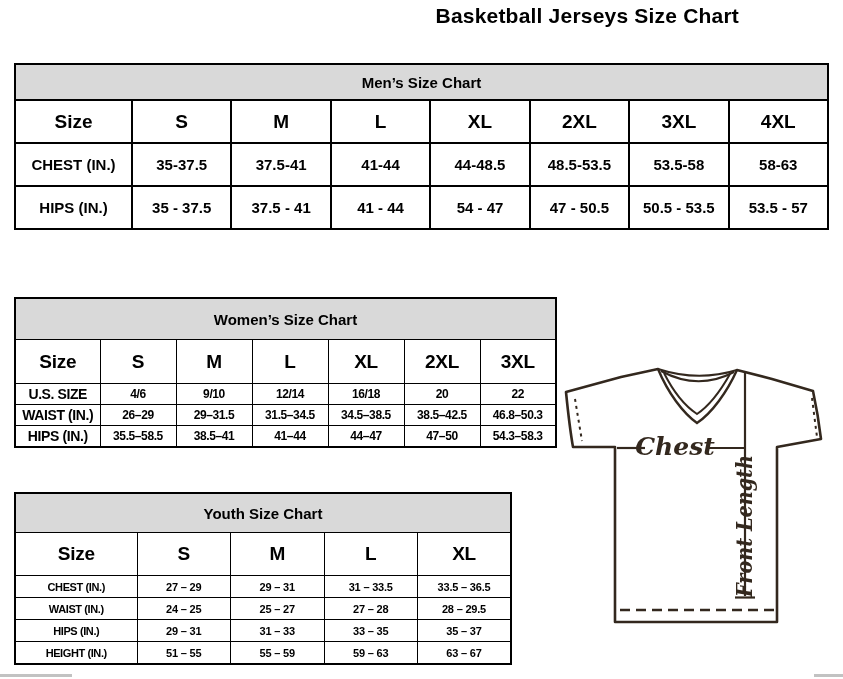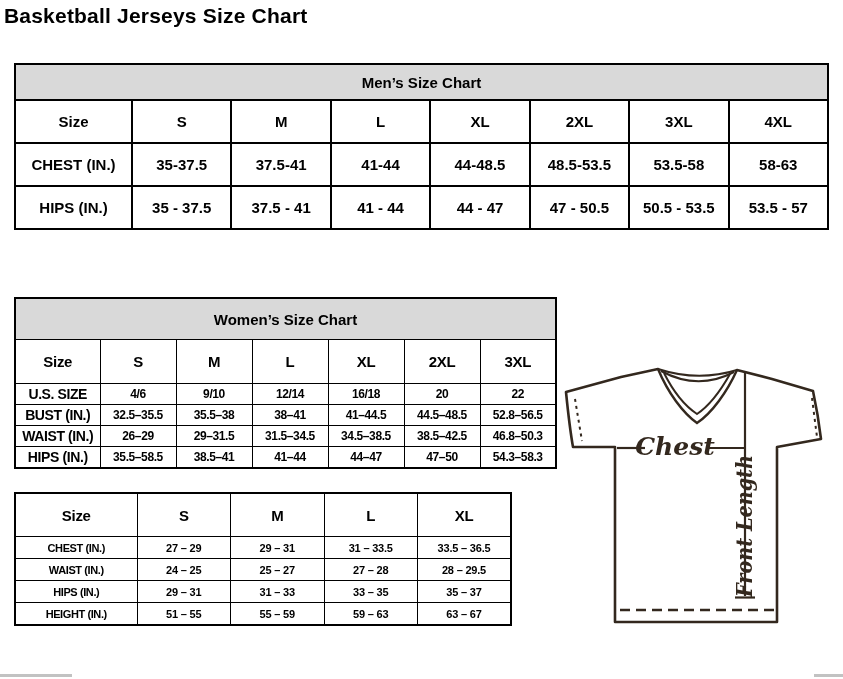--- a/index.html
+++ b/index.html
@@ -1,38 +1,38 @@
 <!DOCTYPE html>
 <html><head>
 <meta charset="utf-8">
 <style>
   html,body{margin:0;padding:0;background:#ffffff;}
   #screen{
     position:relative;width:843px;height:679px;background:#ffffff;
     font-family:"Liberation Sans", sans-serif;color:#000;overflow:hidden;
   }
   .page-title{
-    position:absolute;top:4px;left:4px;width:726px;text-align:left;
+    position:absolute;top:4px;left:13px;width:726px;text-align:right;
     font-size:21px;font-weight:bold;letter-spacing:0.2px;
   }
   .table-wrap{position:absolute;}
   .tw-men{left:14px;top:63px;}
   .tw-women{left:14px;top:297px;}
   .tw-youth{left:14px;top:492px;}
   table.size-table{
     border-collapse:collapse;table-layout:fixed;background:#fff;
     border:2px solid #000;
   }
   .tw-men   table.size-table{width:815px;}
   .tw-women table.size-table{width:543px;}
   .tw-youth table.size-table{width:498px;}
   table.size-table td{border:1px solid #000;text-align:center;vertical-align:middle;padding:0 2px;overflow:hidden;}
   .tw-men table.size-table td{border-width:2px;}
   td.band{background:#d9d9d9;font-weight:bold;font-size:15px;}
-  td.hdr{font-weight:bold;font-size:15px;}
+  td.hdr{font-weight:bold;font-size:19px;}
   td.rowlabel{font-weight:bold;}
   td.val{font-weight:bold;}
   
   .tw-men col.c-label{width:117px;}
   .tw-men td.band{height:34px;}
   .tw-men td.hdr{height:41px;}
   .tw-men td.val,.tw-men td.rowlabel{height:41px;font-size:15px;}
   
   .tw-women col.c-label{width:85px;}
   .tw-women td.band{height:40px;}
@@ -97,21 +97,21 @@
             <td class="val">44-48.5</td>
             <td class="val">48.5-53.5</td>
             <td class="val">53.5-58</td>
             <td class="val">58-63</td>
           </tr>
           <tr>
             <td class="rowlabel">HIPS (IN.)</td>
             <td class="val">35 - 37.5</td>
             <td class="val">37.5 - 41</td>
             <td class="val">41 - 44</td>
-            <td class="val">44 - 47</td>
+            <td class="val">54 - 47</td>
             <td class="val">47 - 50.5</td>
             <td class="val">50.5 - 53.5</td>
             <td class="val">53.5 - 57</td>
           </tr>
         </tbody>
       </table>
     </div>
   <div class="table-wrap tw-women">
       <table class="size-table">
         <colgroup>
@@ -139,29 +139,20 @@
           <tr>
             <td class="rowlabel">U.S. SIZE</td>
             <td class="val">4/6</td>
             <td class="val">9/10</td>
             <td class="val">12/14</td>
             <td class="val">16/18</td>
             <td class="val">20</td>
             <td class="val">22</td>
           </tr>
           <tr>
-            <td class="rowlabel">BUST (IN.)</td>
-            <td class="val">32.5–35.5</td>
-            <td class="val">35.5–38</td>
-            <td class="val">38–41</td>
-            <td class="val">41–44.5</td>
-            <td class="val">44.5–48.5</td>
-            <td class="val">52.8–56.5</td>
-          </tr>
-          <tr>
             <td class="rowlabel">WAIST (IN.)</td>
             <td class="val">26–29</td>
             <td class="val">29–31.5</td>
             <td class="val">31.5–34.5</td>
             <td class="val">34.5–38.5</td>
             <td class="val">38.5–42.5</td>
             <td class="val">46.8–50.3</td>
           </tr>
           <tr>
             <td class="rowlabel">HIPS (IN.)</td>
@@ -179,20 +170,23 @@
       <table class="size-table">
         <colgroup>
           <col class="c-label">
           <col class="c-data">
           <col class="c-data">
           <col class="c-data">
           <col class="c-data">
         </colgroup>
         <tbody>
           <tr>
+            <td colspan="5" class="band">Youth Size Chart</td>
+          </tr>
+          <tr>
             <td class="hdr">Size</td>
             <td class="hdr">S</td>
             <td class="hdr">M</td>
             <td class="hdr">L</td>
             <td class="hdr">XL</td>
           </tr>
           <tr>
             <td class="rowlabel">CHEST (IN.)</td>
             <td class="val">27 – 29</td>
             <td class="val">29 – 31</td>

